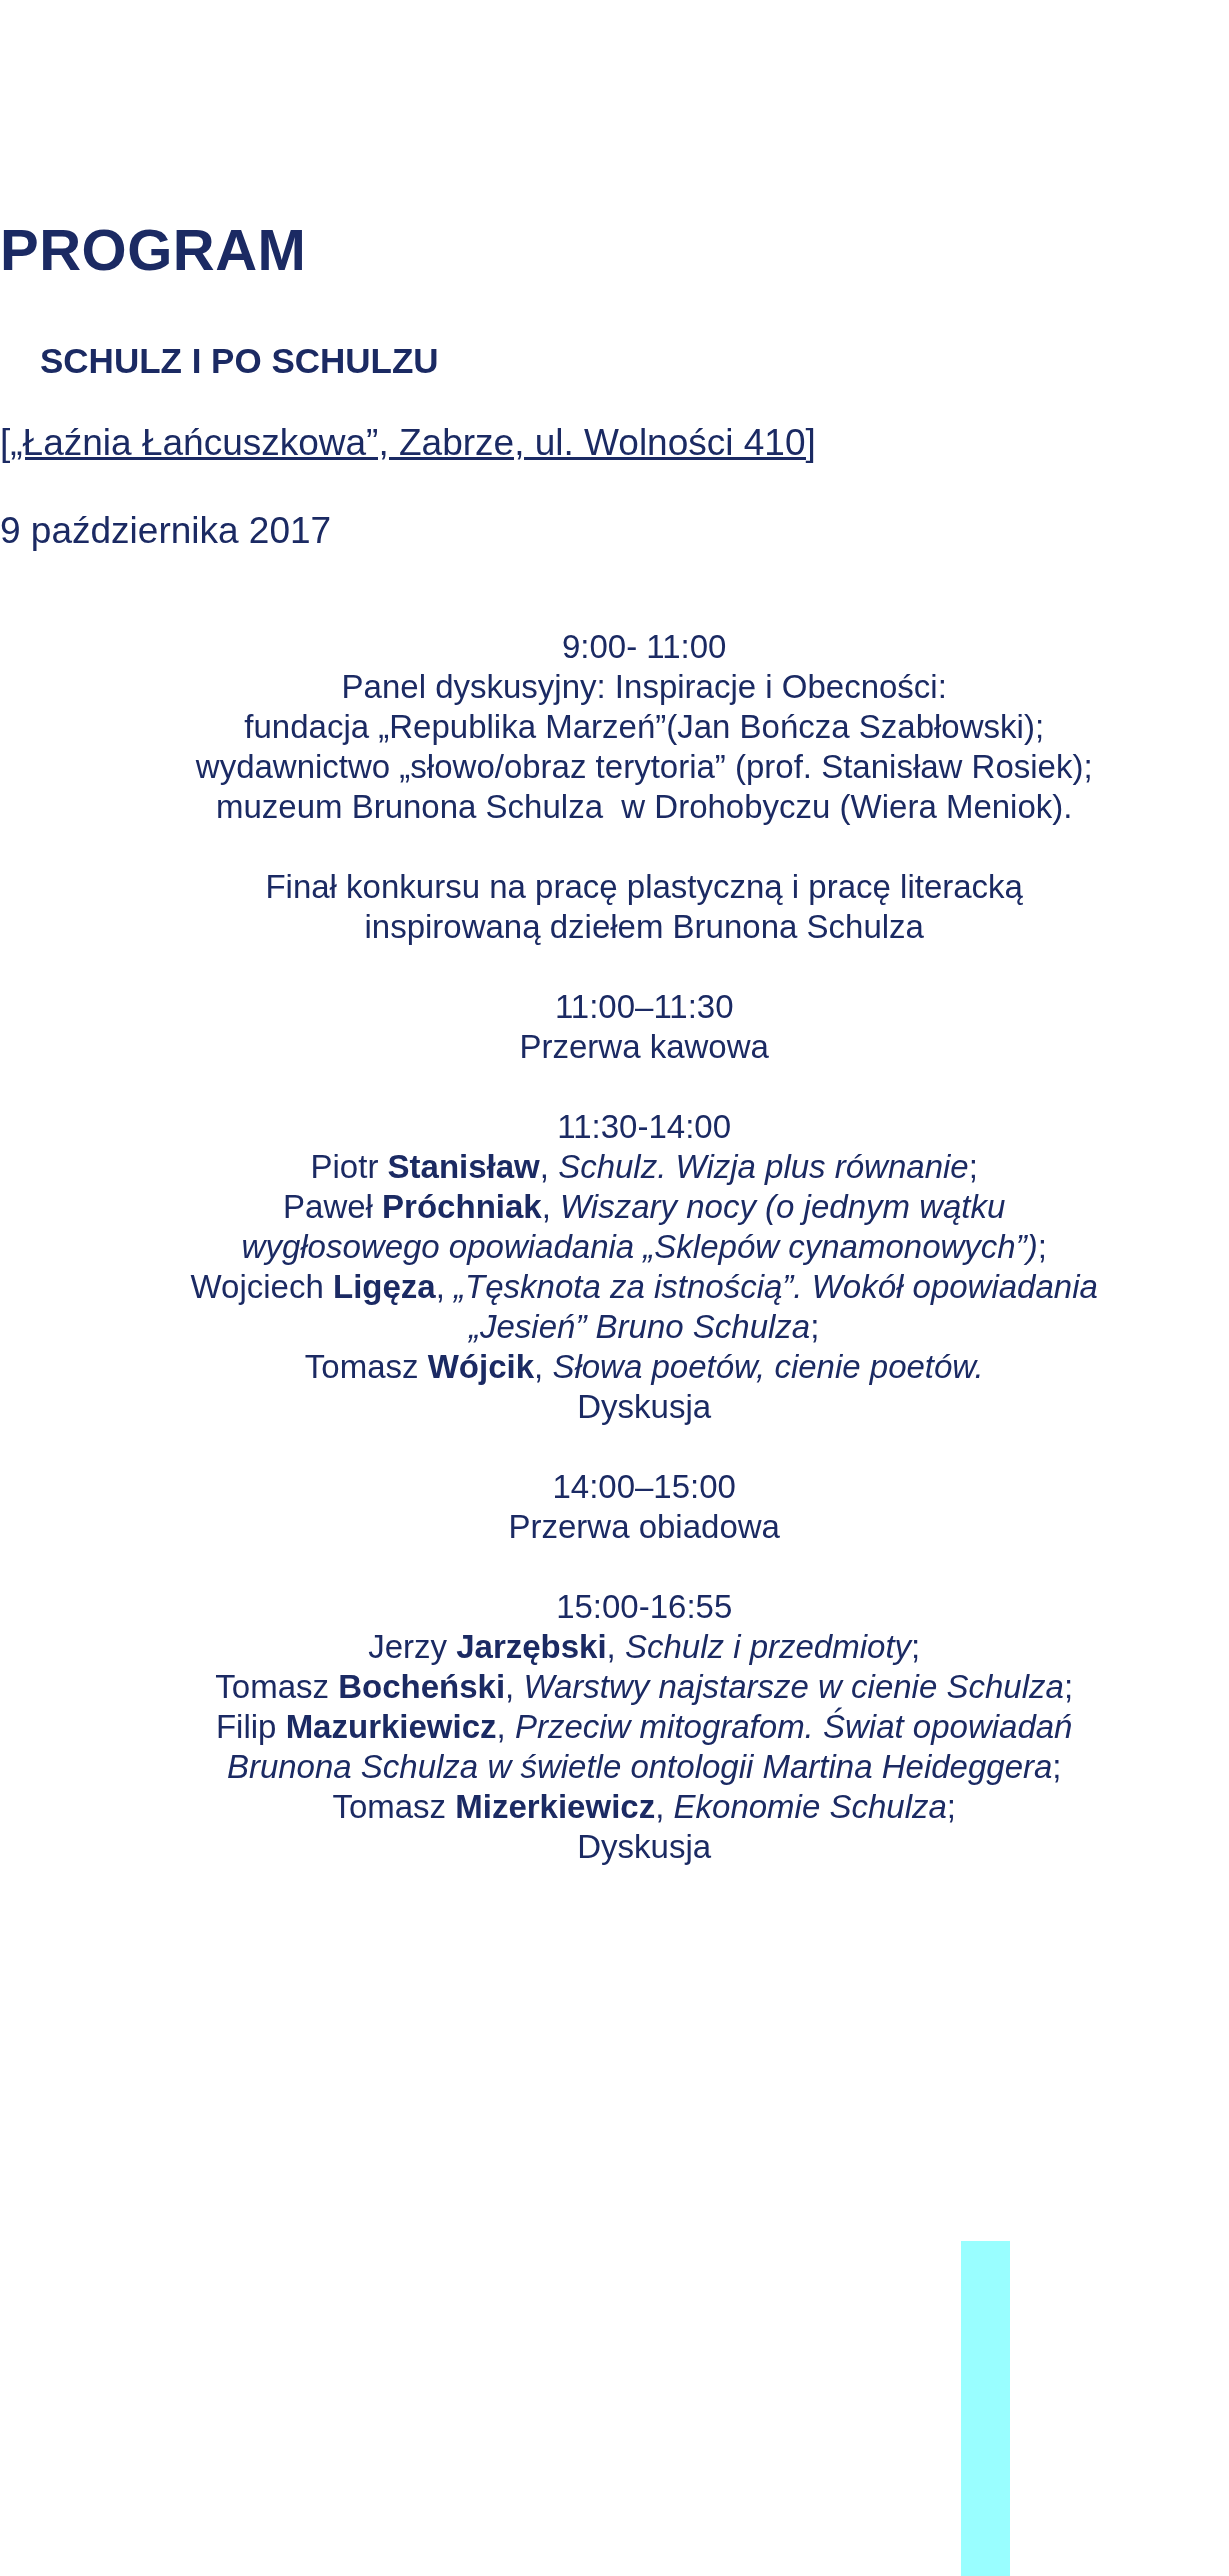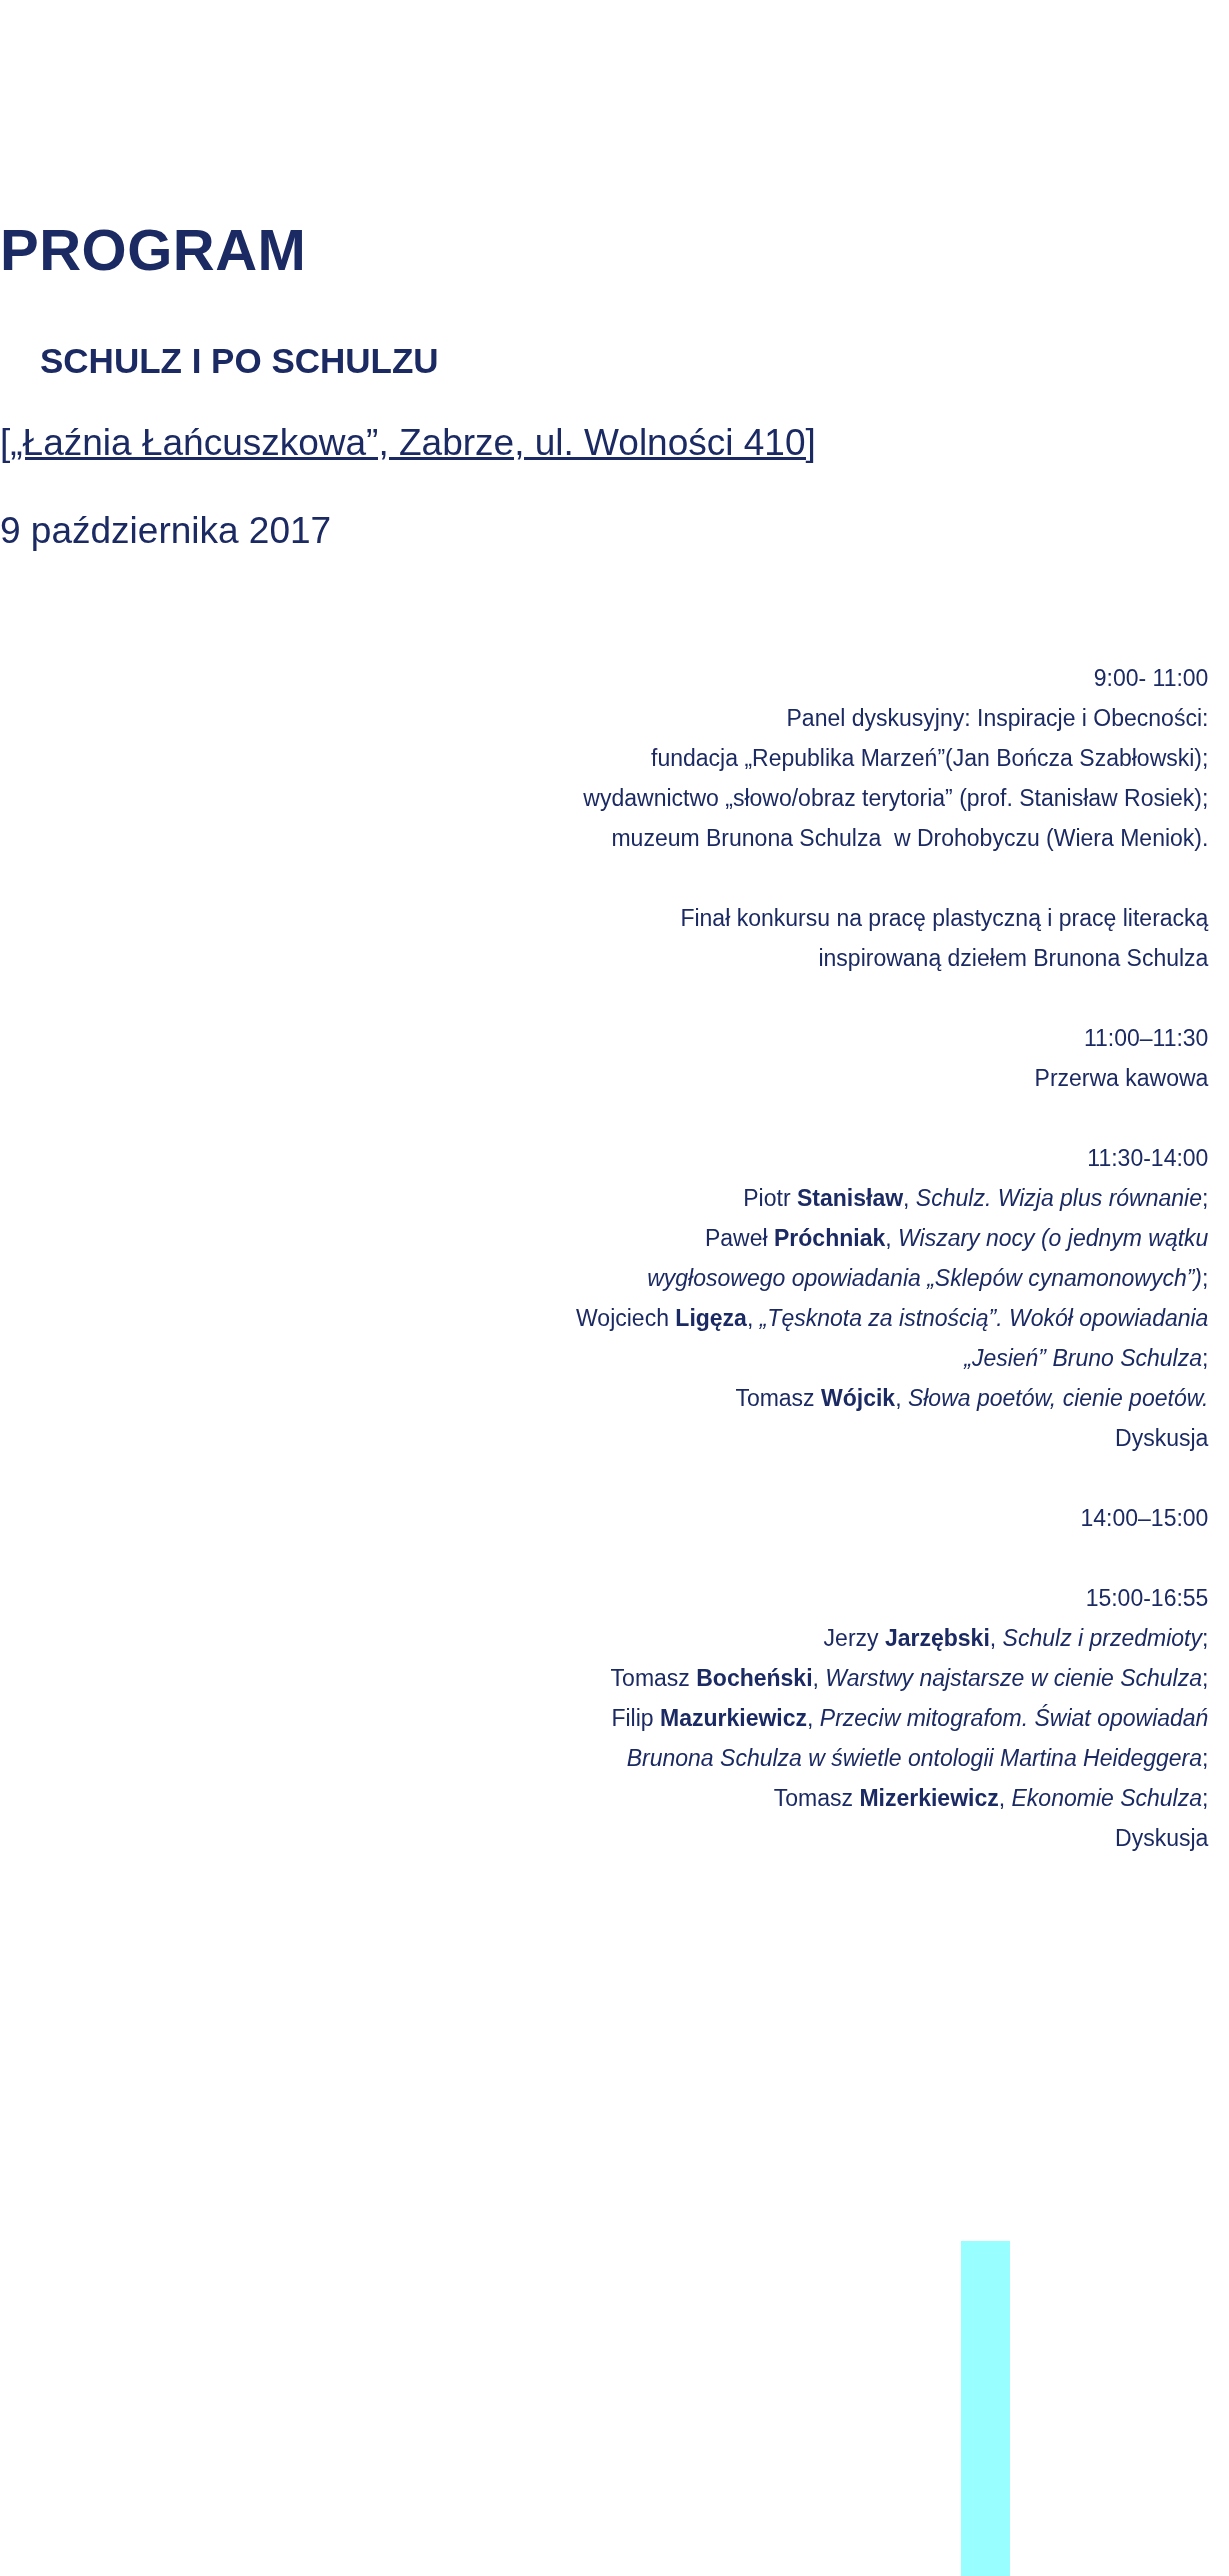--- a/index.html
+++ b/index.html
@@ -23,23 +23,23 @@
   }
   .location {
     position: absolute; left: 0; right: 0; top: 421px;
     font-size: 37px; line-height: 43px; text-decoration: underline;
   }
   .date {
     position: absolute; left: 0; right: 0; top: 509px;
     font-size: 37px; line-height: 43px;
   }
   .schedule {
-    position: absolute; left: 80px; right: 20.6px; top: 658px;
-    font-size: 23px; line-height: 40px;
-    text-align: right;
+    position: absolute; left: 80px; right: 20.6px; top: 627px;
+    font-size: 33px; line-height: 40px;
+    text-align: center;
   }
   .para { margin: 0 0 40px 0; }
   .line { white-space: pre-wrap; }
   .seg-b { font-weight: bold; }
   .seg-i { font-style: italic; }
   .accent-bar {
     position: absolute;
     left: 961px; top: 2241px;
     width: 49px; height: 364px;
   }
@@ -78,20 +78,21 @@
         <div class="line"><span>Piotr </span><span class="seg-b">Stanisław</span><span>, </span><span class="seg-i">Schulz. Wizja plus równanie</span><span>;</span></div>
         <div class="line"><span>Paweł </span><span class="seg-b">Próchniak</span><span>, </span><span class="seg-i">Wiszary nocy (o jednym wątku</span></div>
         <div class="line"><span class="seg-i">wygłosowego opowiadania „Sklepów cynamonowych”)</span><span>;</span></div>
         <div class="line"><span>Wojciech </span><span class="seg-b">Ligęza</span><span>, </span><span class="seg-i">„Tęsknota za istnością”. Wokół opowiadania</span></div>
         <div class="line"><span class="seg-i">„Jesień” Bruno Schulza</span><span>;</span></div>
         <div class="line"><span>Tomasz </span><span class="seg-b">Wójcik</span><span>, </span><span class="seg-i">Słowa poetów, cienie poetów.</span></div>
         <div class="line"><span>Dyskusja</span></div>
       </div>
       <div class="para">
         <div class="line"><span>14:00–15:00</span></div>
+        <div class="line"><span>Przerwa obiadowa</span></div>
       </div>
       <div class="para">
         <div class="line"><span>15:00-16:55</span></div>
         <div class="line"><span>Jerzy </span><span class="seg-b">Jarzębski</span><span>, </span><span class="seg-i">Schulz i przedmioty</span><span>;</span></div>
         <div class="line"><span>Tomasz </span><span class="seg-b">Bocheński</span><span>, </span><span class="seg-i">Warstwy najstarsze w cienie Schulza</span><span>;</span></div>
         <div class="line"><span>Filip </span><span class="seg-b">Mazurkiewicz</span><span>, </span><span class="seg-i">Przeciw mitografom. Świat opowiadań</span></div>
         <div class="line"><span class="seg-i">Brunona Schulza w świetle ontologii Martina Heideggera</span><span>;</span></div>
         <div class="line"><span>Tomasz </span><span class="seg-b">Mizerkiewicz</span><span>, </span><span class="seg-i">Ekonomie Schulza</span><span>;</span></div>
         <div class="line"><span>Dyskusja</span></div>
       </div>

